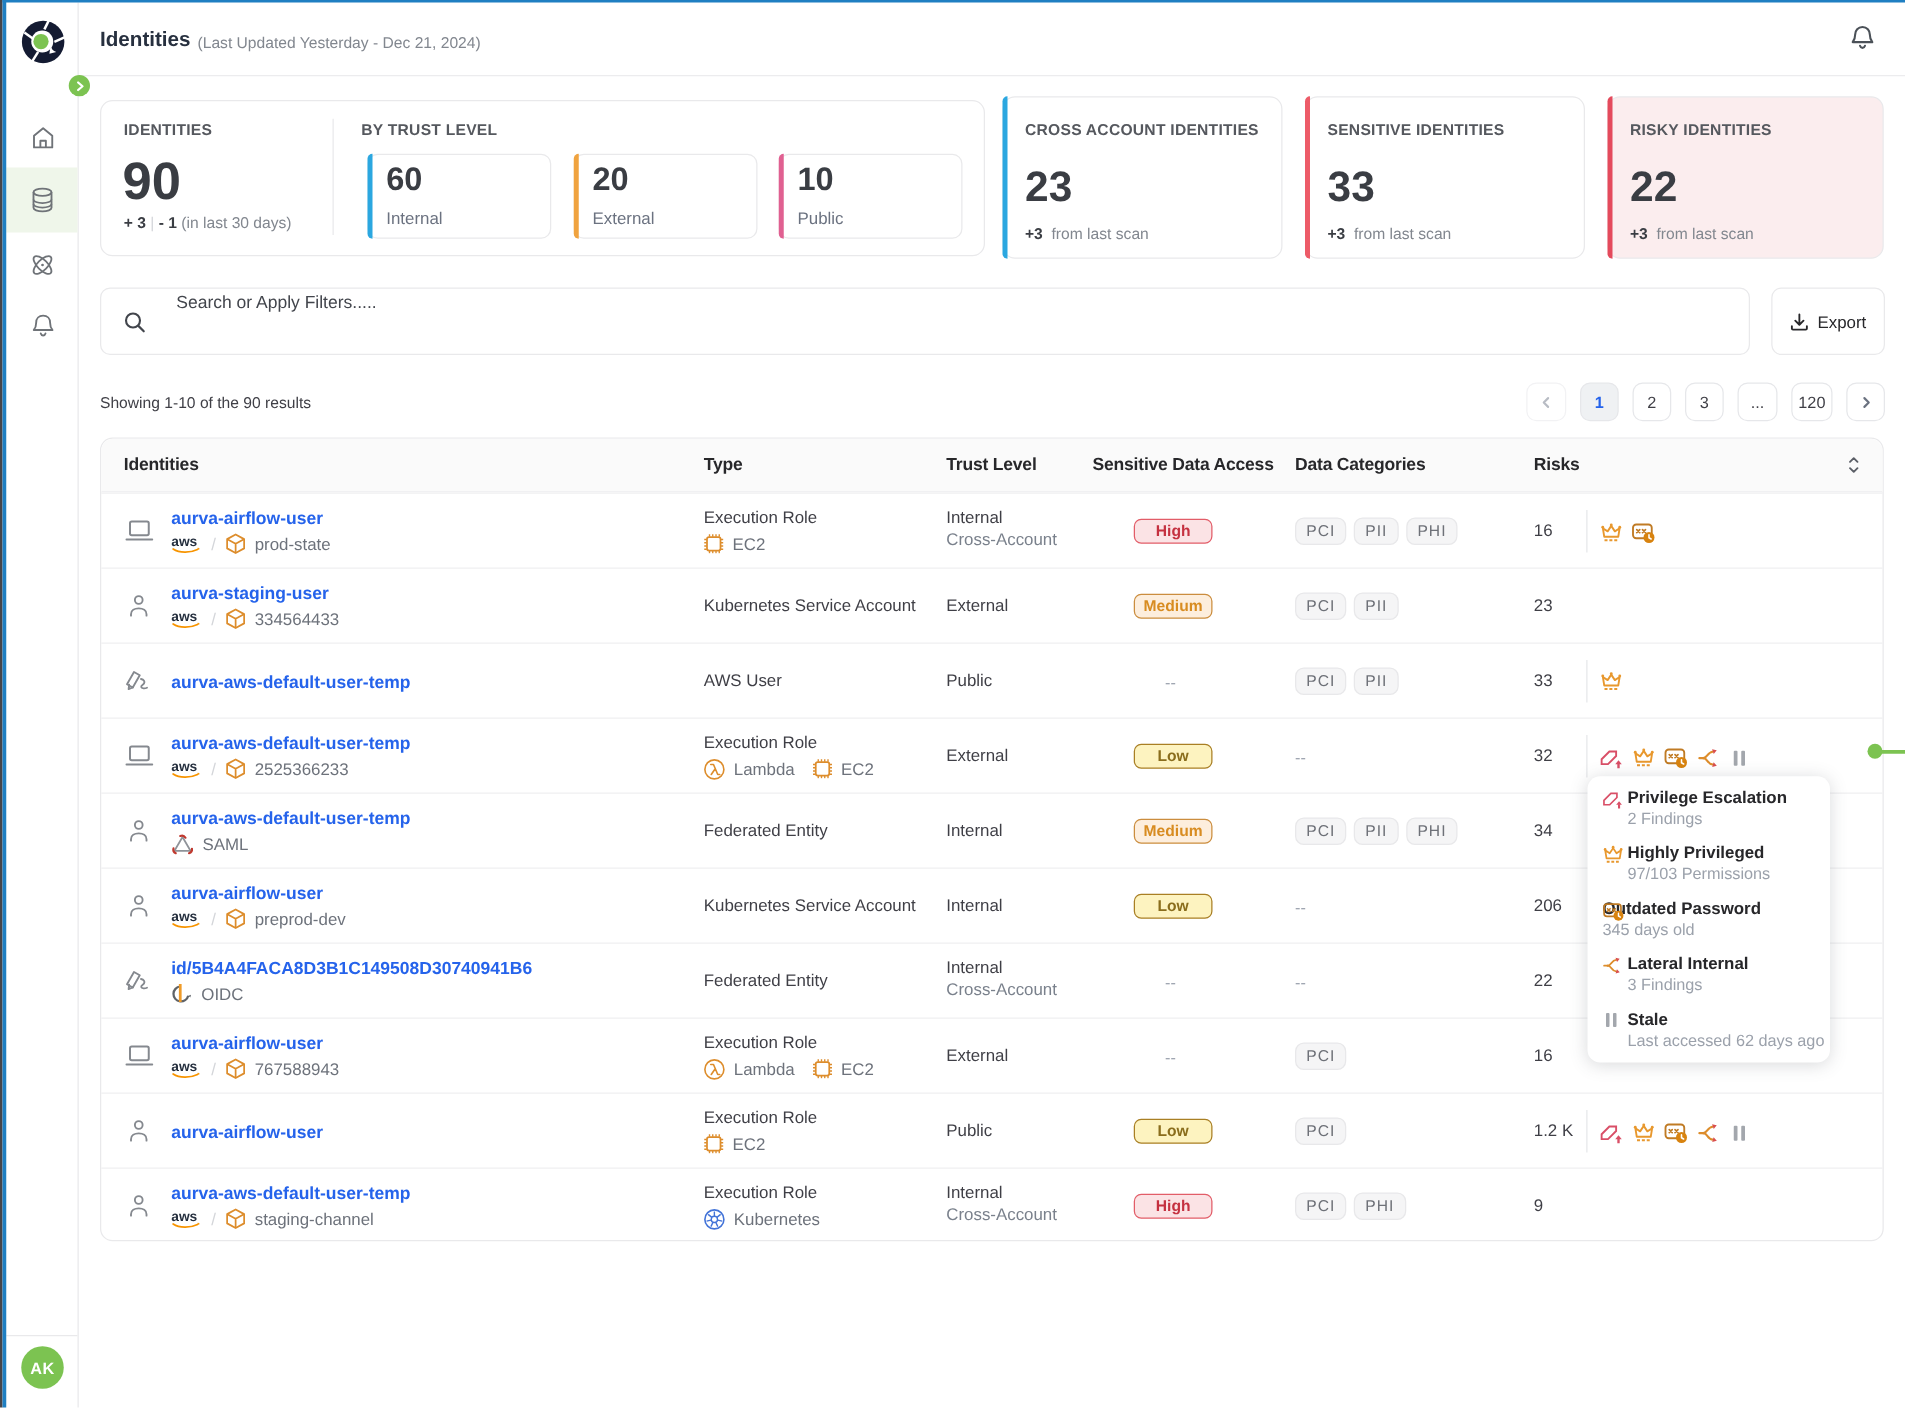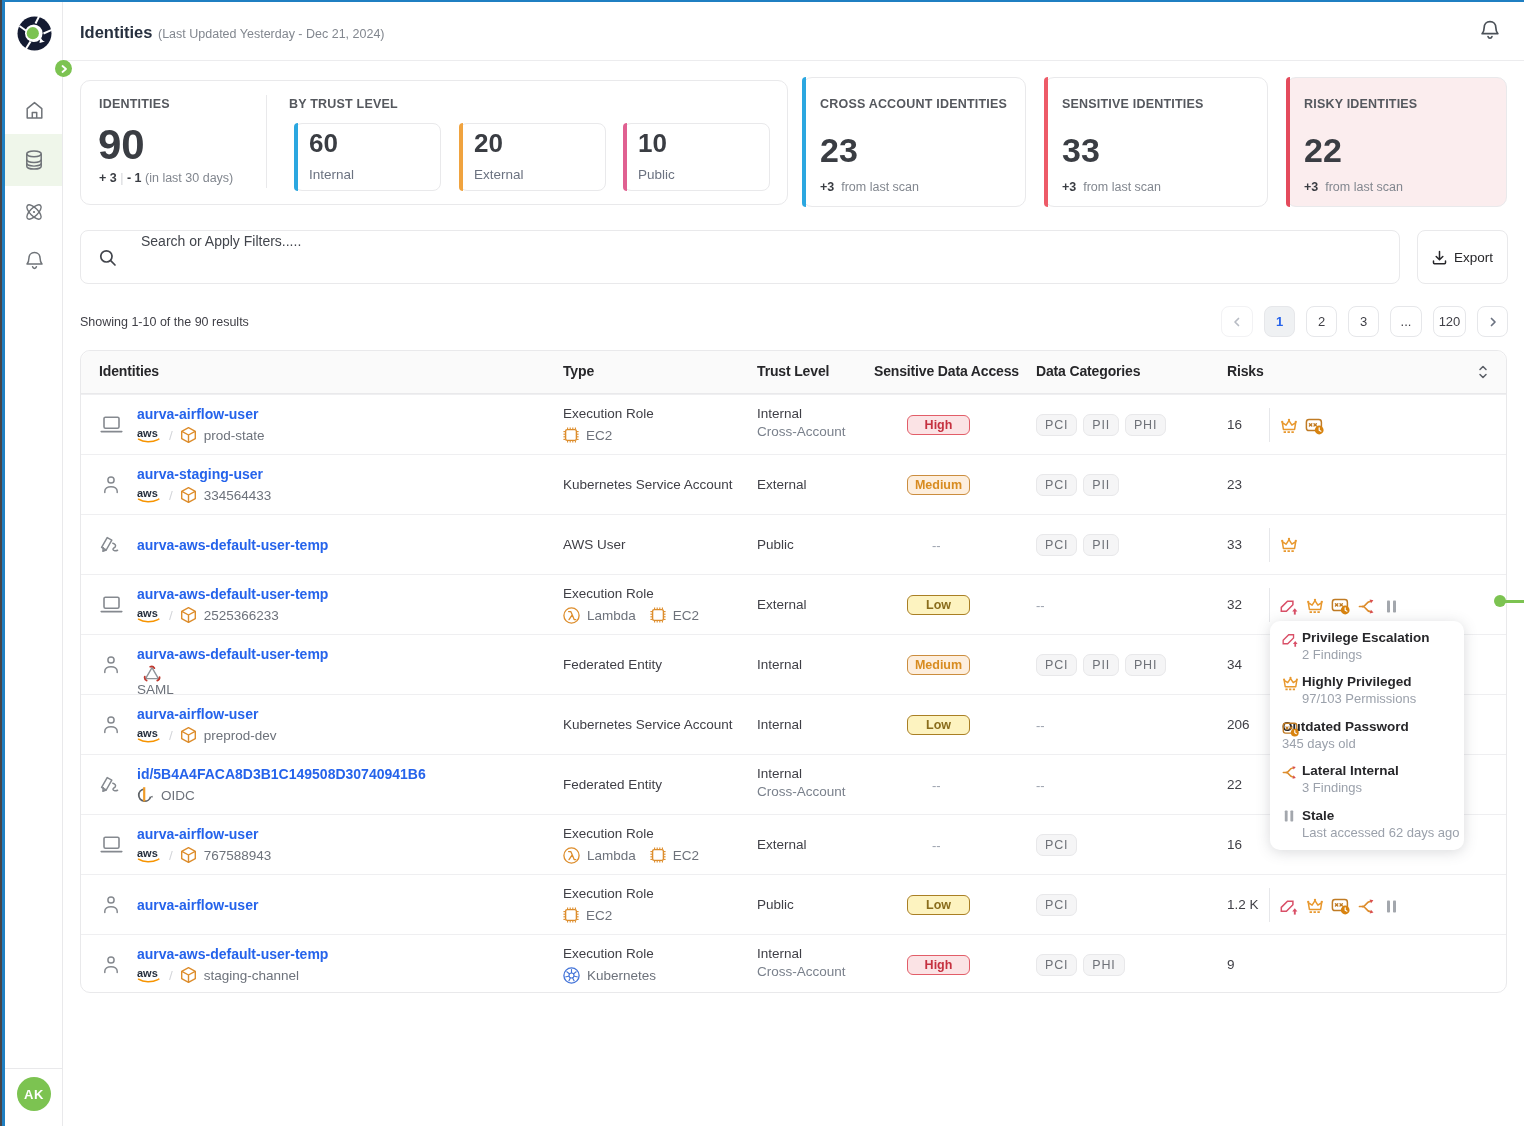--- a/index.html
+++ b/index.html
@@ -455,21 +455,21 @@
           </g>
         </svg>
       </div>
 </div>
 <div class="row" style="top:283px;">
   <div class="abs" style="left:21px; top:20px;"><svg width="18" height="20" viewBox="0 0 18 20" style="">
           <circle cx="9" cy="5" r="3.1" fill="none" stroke="#85898f" stroke-width="1.5"></circle>
           <path d="M2.8 17.5 v-1.2 c0 -2.9 2.8 -4.6 6.2 -4.6 s6.2 1.7 6.2 4.6 v1.2" fill="none" stroke="#85898f" stroke-width="1.5" stroke-linecap="round"></path>
         </svg></div>
   <div class="abs link" style="left:56px; top:11px;">aurva-aws-default-user-temp</div>
-  <div class="sub2" style="left:56px; top:30px; height:20px;flex-direction:column;">
+  <div class="sub2" style="left:56px; top:30px; height:20px;">
         <span style="display:inline-flex;align-items:center; margin-right:7px;">
           <svg width="18" height="17" viewBox="0 0 18 17" style="">
             <path d="M9 2.6 L15.4 13.6 H2.6 Z" fill="none" stroke="#8f9399" stroke-width="1.4" stroke-linejoin="round"></path>
             <path d="M7.2 1.8 a3.4 3.4 0 0 1 4.2 1.4" fill="none" stroke="#c0392f" stroke-width="1.7" stroke-linecap="round"></path>
             <path d="M16.6 12 a3.4 3.4 0 0 1 -2.4 3.6" fill="none" stroke="#c0392f" stroke-width="1.7" stroke-linecap="round"></path>
             <path d="M3.6 15.6 a3.4 3.4 0 0 1 -1.8 -4" fill="none" stroke="#c0392f" stroke-width="1.7" stroke-linecap="round"></path>
           </svg>
         </span>
         <span>SAML</span>
       </div>

